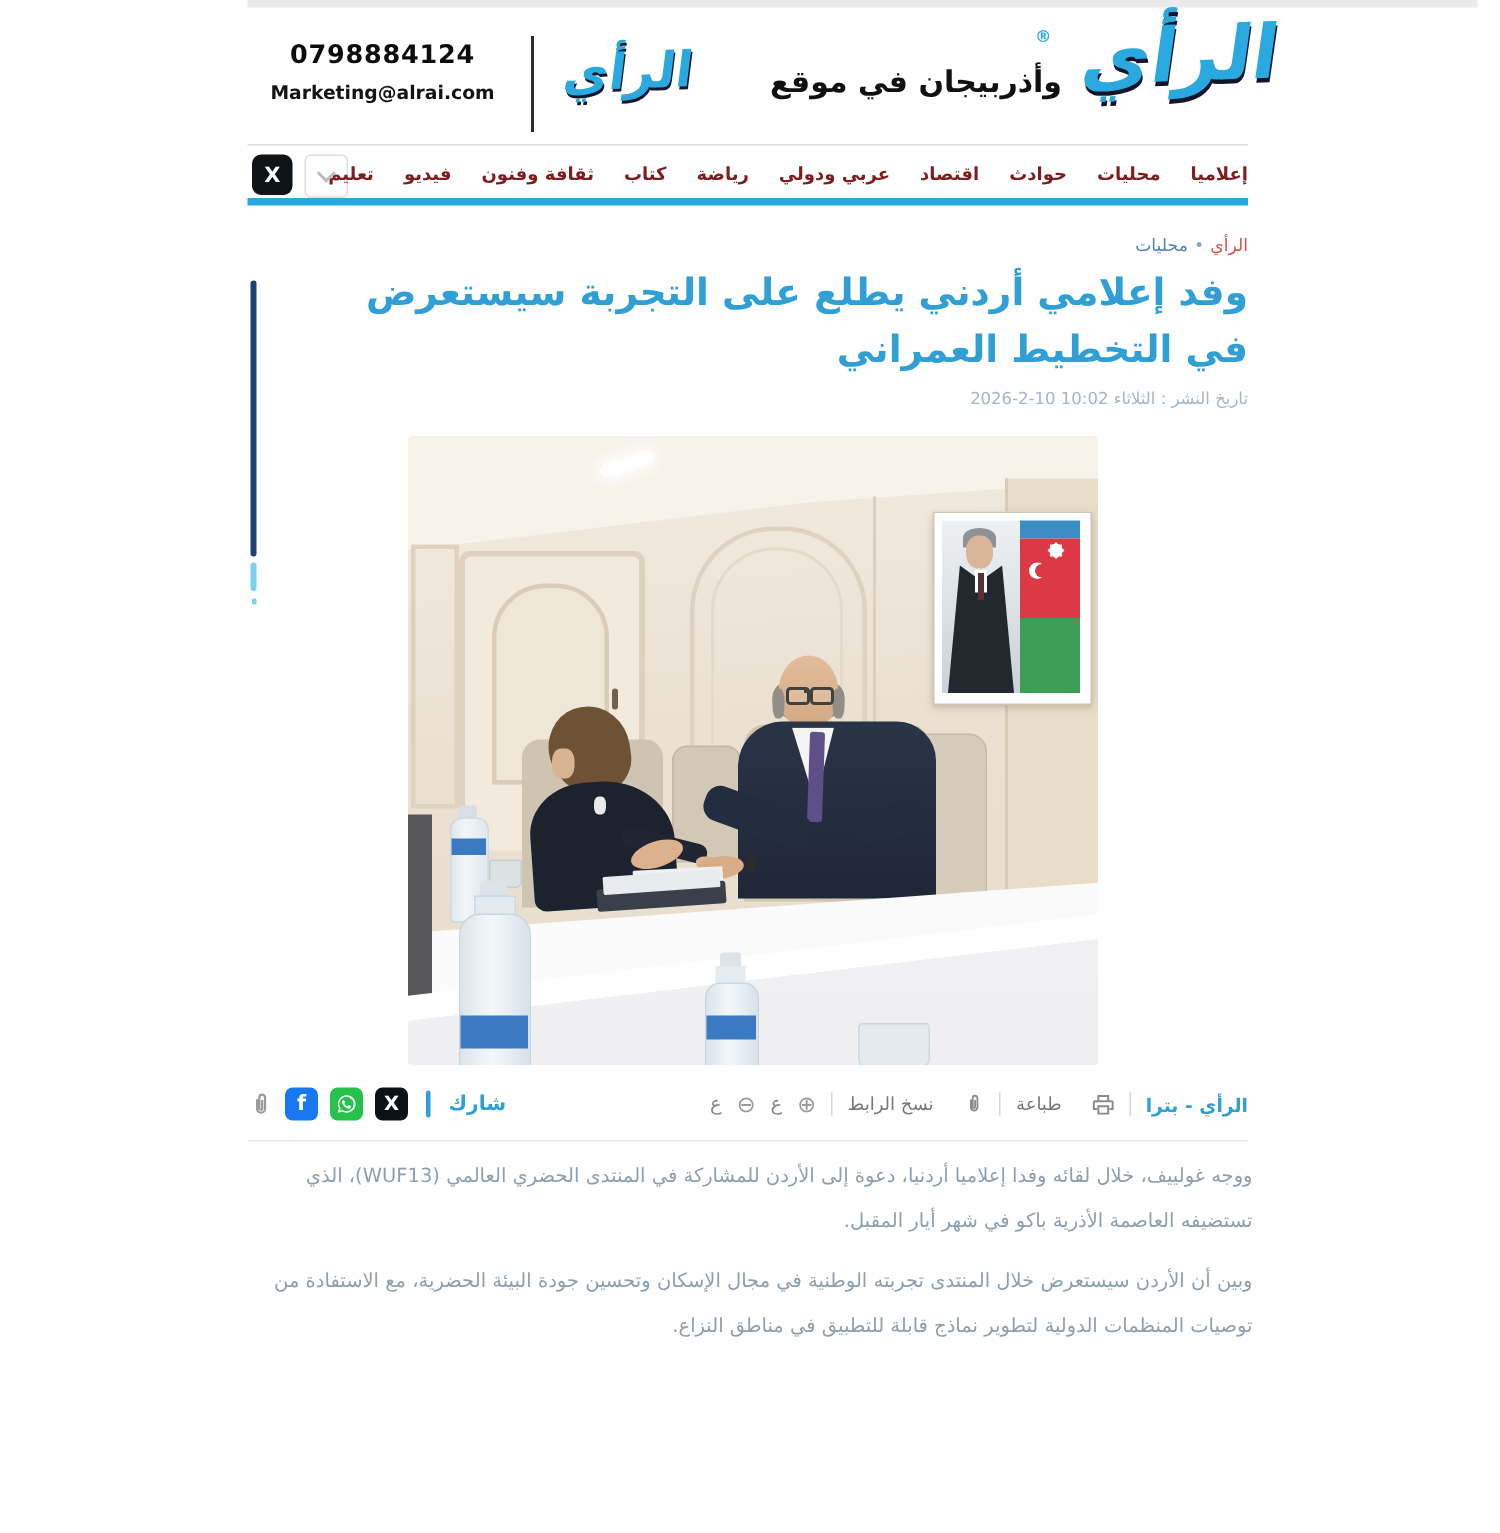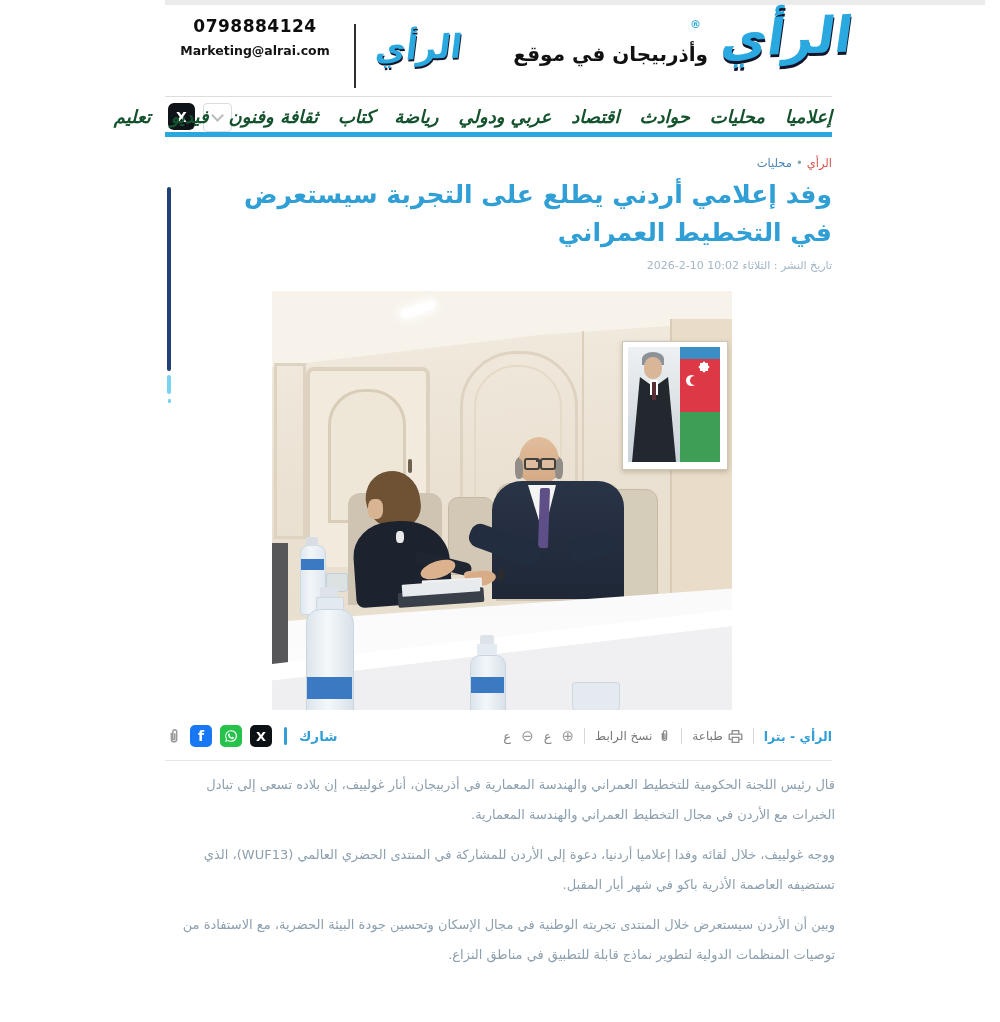--- a/index.html
+++ b/index.html
@@ -1,41 +1,41 @@
 <!DOCTYPE html>
 <html lang="ar"><head>
 <meta charset="utf-8">
 <style>
   html,body{margin:0;padding:0;width:1000px;height:1022px;background:#ffffff;
     font-family:"DejaVu Sans",sans-serif;overflow:hidden;position:relative;}
   .abs{position:absolute;}
   
   .top-strip{left:165px;top:0;width:820px;height:5px;background:#ebebeb;}
   .phone-block{left:173px;top:16px;width:164px;text-align:center;color:#0d0d0d;}
-  .phone-num{font-size:17px;font-weight:700;letter-spacing:.5px;}
+  .phone-num{font-size:17px;font-weight:700;letter-spacing:.5px;margin-top:11px;}
   .email{font-size:12.5px;font-weight:700;margin-top:7px;color:#141414;}
   .hdr-divider{left:354px;top:24px;width:2px;height:64px;background:#2e2e2e;}
   .logo-small{left:376px;top:28px;font-size:33px;font-weight:700;color:#2aa9e0;
     transform:skewX(-9deg) rotate(-2deg);text-shadow:1px 2px 0 #17172a;}
   .ad-text{left:458px;top:42px;width:250px;direction:rtl;text-align:right;
     font-size:20px;font-weight:700;color:#111;}
   .reg-mark{left:690px;top:18px;font-size:11px;color:#2aa9e0;font-weight:700;}
   .logo-main{left:722px;top:8px;font-size:50px;font-weight:700;color:#2aa9e0;
     transform:skewX(-10deg) rotate(-2deg);text-shadow:1px 3px 0 #14142a;}
   .hdr-sep{left:165px;top:96px;width:667px;height:1px;background:#dddddd;}
   
   .x-btn{left:168px;top:103px;width:27px;height:27px;background:#0f1419;border-radius:6px;
     color:#fff;font-size:14px;font-weight:700;display:flex;align-items:center;justify-content:center;cursor:pointer;}
   .dd-btn{left:203px;top:103px;width:27px;height:27px;background:#fff;border:1px solid #ddd;
     border-radius:4px;display:flex;align-items:center;justify-content:center;cursor:pointer;}
   .chev{width:7px;height:7px;border-right:2px solid #bbb;border-bottom:2px solid #bbb;
     transform:rotate(45deg);margin-top:-4px;}
   .nav-links{left:238px;top:100px;width:594px;height:32px;direction:rtl;display:flex;
     gap:20px;align-items:center;padding-right:4px;}
-  .nav-links a{font-size:18px;font-weight:700;color:#14532d;text-decoration:none;white-space:nowrap;cursor:pointer;font-style:italic;}
+  .nav-links a{font-size:12px;font-weight:700;color:#7f1d1d;text-decoration:none;white-space:nowrap;cursor:pointer;}
   .blue-bar{left:165px;top:132px;width:667px;height:5px;background:#29a8e0;}
   
   .breadcrumb{left:165px;top:156px;width:667px;direction:rtl;text-align:right;font-size:11.5px;font-weight:400;}
   .bc-site{color:#d9534a;} .bc-sep{color:#8aa;margin:0 4px;} .bc-section{color:#4a86b8;}
   .title{left:232px;top:176px;width:600px;direction:rtl;text-align:right;
     font-size:25px;line-height:38px;font-weight:700;color:#2f9fd6;}
   .pub-date{left:432px;top:259px;width:400px;direction:rtl;text-align:right;font-size:11px;color:#a3b6c6;}
   .float-navy{left:167px;top:187px;width:4px;height:184px;background:#1e4277;border-radius:2px;}
   .float-blue{left:167px;top:375px;width:4px;height:19px;background:#79d2f1;border-radius:2px;}
   .float-dot{left:168px;top:399px;width:3px;height:4px;background:#79d2f1;border-radius:1px;}
@@ -122,21 +122,21 @@
   .ph-bfc-neck{left:205px;top:353px;width:20px;height:11px;background:#e4ebf1;}
   .ph-bfc-body{left:198px;top:364px;width:34px;height:55px;background:linear-gradient(90deg,#dce5ec,#f2f7fa 45%,#d8e2ea);
     border:1px solid #c9d6e0;border-radius:10px 10px 0 0;}
   .ph-bfc-lab{left:199px;top:386px;width:33px;height:16px;background:#3b79c2;}
   
   .share-bar{left:165px;top:718px;width:667px;height:36px;display:flex;direction:rtl;
     justify-content:space-between;align-items:center;}
   .share-right{display:flex;direction:rtl;gap:10px;align-items:center;}
   .src{color:#2f9fd6;font-weight:700;font-size:12.5px;}
   .vsep{width:1px;height:16px;background:#d8d8d8;}
-  .tool{display:flex;direction:rtl;gap:5px;align-items:center;cursor:pointer;}
+  .tool{display:flex;direction:rtl;gap:20px;align-items:center;cursor:pointer;}
   .tool span{font-size:12px;color:#777;}
   .fs-icon{font-size:15px;color:#9a9a9a;cursor:pointer;}
   .fs-ar{font-size:13px;color:#888;}
   .share-left{display:flex;direction:ltr;gap:8px;align-items:center;}
   .sq{width:22px;height:22px;border-radius:5px;display:flex;align-items:center;justify-content:center;
     color:#fff;font-weight:700;cursor:pointer;}
   .sq-fb{background:#1877f2;font-size:14px;}
   .sq-wa{background:#27c24c;}
   .sq-x{background:#0c1116;font-size:13px;}
   .share-blue-bar{width:3px;height:18px;background:#2f9fd6;border-radius:2px;margin:0 4px;}
@@ -303,16 +303,15 @@
     <span class="sq sq-x">
       <span>X</span>
     </span>
     <span class="share-blue-bar"></span>
     <span class="share-lbl">شارك</span>
   </div>
 </div>
 <div class="abs bottom-sep"></div>
 
 <div class="abs article-body">
-  <p>قال رئيس اللجنة الحكومية للتخطيط العمراني والهندسة المعمارية في أذربيجان، أنار غولييف، إن بلاده تسعى إلى تبادل الخبرات مع الأردن في مجال التخطيط العمراني والهندسة المعمارية.</p>
   <p>ووجه غولييف، خلال لقائه وفدا إعلاميا أردنيا، دعوة إلى الأردن للمشاركة في المنتدى الحضري العالمي (WUF13)، الذي تستضيفه العاصمة الأذرية باكو في شهر أيار المقبل.</p>
   <p>وبين أن الأردن سيستعرض خلال المنتدى تجربته الوطنية في مجال الإسكان وتحسين جودة البيئة الحضرية، مع الاستفادة من توصيات المنظمات الدولية لتطوير نماذج قابلة للتطبيق في مناطق النزاع.</p>
 </div>
 
 </body></html>

